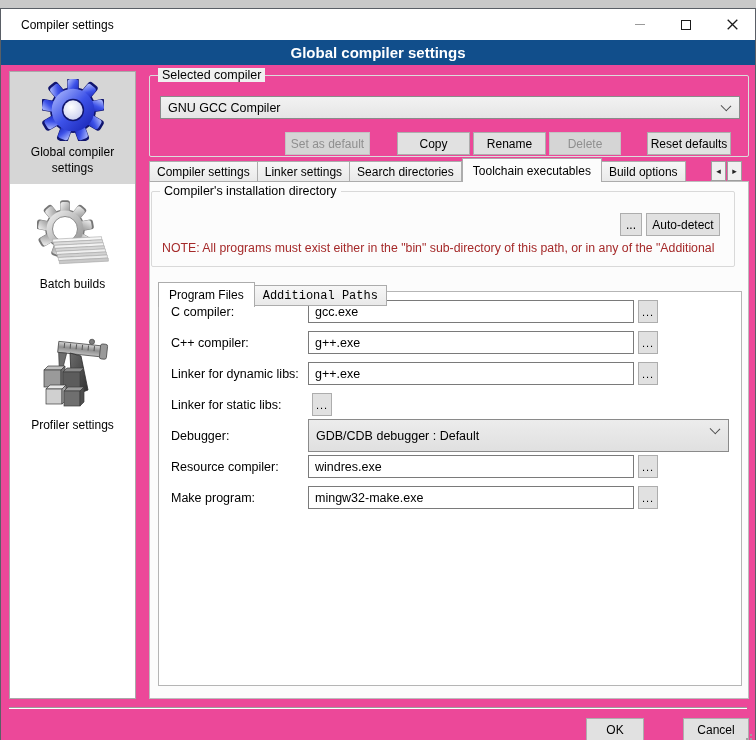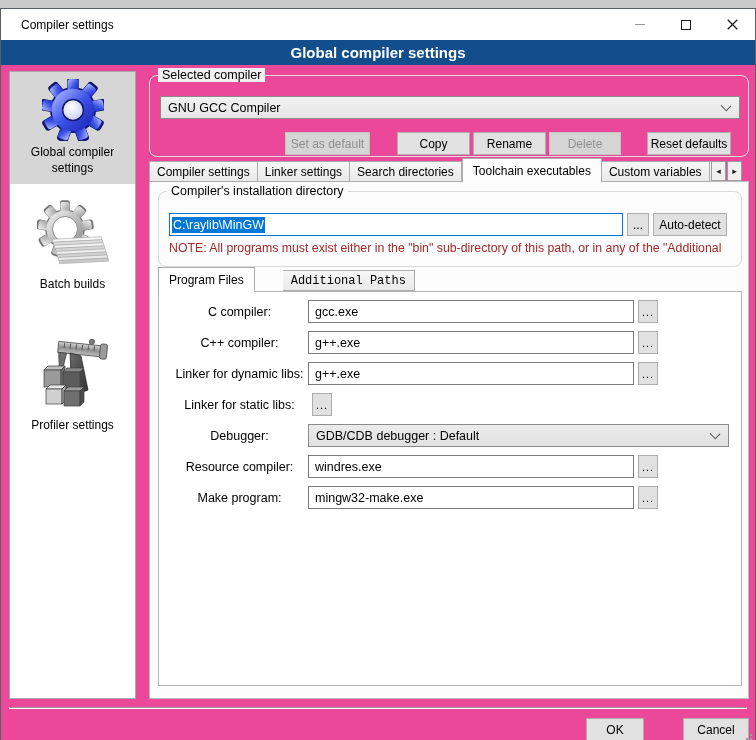--- a/index.html
+++ b/index.html
@@ -24,21 +24,21 @@
 
   
   .sidebar { position:absolute; left:8px; top:62px; width:127px; height:628px; background:#fff; border:1px solid #a9a9a9; }
   .side-item { display:flex; flex-direction:column; align-items:center; text-align:center; padding:7px 4px 8px 4px; cursor:default; }
   .side-item.selected { background:#d6d6d6; }
   .side-item .side-label { font-size:12px; line-height:1.3; margin-top:4px; color:#000; }
   .side-item + .side-item { margin-top:8px; }
   .side-item:nth-child(3) { margin-top:26px; }
 
   
-  .groupbox { position:absolute; border:1px solid #dcdcdc; border-radius:8px; }
+  .groupbox { position:absolute; border:1px solid #dcdcdc; border-radius:2px; }
   .grouplegend { position:absolute; top:-8px; left:8px; padding:0 4px; font-size:12.5px; background:#F0F0F0; }
 
   .group-compiler { left:148px; top:66px; width:600px; height:82px; }
 
   
   .combo { position:relative; background:linear-gradient(#f2f2f2,#e5e5e5); border:1px solid #8a8a8a;
     display:flex; align-items:center; padding:0 24px 0 7px; font-size:12.5px; cursor:default; }
   .combo .chev { position:absolute; right:9px; top:7px; width:8px; height:8px;
     border-right:1.4px solid #4a4a4a; border-bottom:1.4px solid #4a4a4a; transform:rotate(45deg) scaleY(0.9); transform-origin:center; margin-top:-2px; }
   .combo-main { position:absolute; left:10px; top:20px; width:580px; height:23px; }
@@ -61,43 +61,43 @@
     border:1px solid #acacac; border-left:none; display:flex; align-items:center; font-size:12px; white-space:nowrap; cursor:default; }
   .tab:first-child { border-left:1px solid #acacac; }
   .tab.active { margin-top:0; height:24px; padding:0 10px; background:#FCFCFC; border:1px solid #acacac; border-bottom:none; position:relative; z-index:2; }
   .tab-scroll { position:absolute; top:3px; width:15px; height:20px; background:#f0f0f0; border:1px solid #9e9e9e;
     display:flex; align-items:center; justify-content:center; font-size:9px; color:#222; cursor:default; }
   .tab-scroll.left { left:562px; }
   .tab-scroll.right { left:578px; }
 
   
   .tabpanel { position:absolute; left:148px; top:172px; width:600px; height:518px; background:#FCFCFC; border:1px solid #bdbdbd; z-index:1; }
-  .group-install { left:8px; top:9px; width:584px; height:76px; border-color:#d9d9d9; }
+  .group-install { left:1px; top:9px; width:584px; height:76px; border-color:#d9d9d9; }
   .group-install .grouplegend { background:#FCFCFC; }
 
   .path-input { position:absolute; left:10px; top:21px; width:454px; height:23px; background:#fff;
     border:1px solid #0078D7; font-size:12.5px; display:flex; align-items:center; padding:0 2px; overflow:hidden; cursor:text; }
   .path-input .sel { background:#0078D7; color:#fff; padding:1px 1px; white-space:pre; }
   .btn-browse-dir { position:absolute; left:468px; top:21px; width:22px; height:23px; }
   .btn-autodetect { position:absolute; left:494px; top:21px; width:74px; height:23px; }
   .note { position:absolute; left:10px; top:49px; width:566px; color:#A52A2A; font-size:12.3px; white-space:nowrap; overflow:hidden; }
 
   
-  .subtabstrip { position:absolute; left:8px; top:85px; height:25px; display:flex; z-index:3;gap:28px; }
+  .subtabstrip { position:absolute; left:8px; top:100px; height:25px; display:flex; z-index:3; }
   .subtab { flex:0 0 auto; margin-top:3px; height:21px; padding:0 8px; background:linear-gradient(#f7f7f7,#e9e9e9);
     border:1px solid #acacac; display:flex; align-items:center; font-size:12px; white-space:nowrap; cursor:default; }
   .subtab.active { margin-top:0; height:25px; padding:0 10px; background:#fff; border-bottom:none; position:relative; z-index:2; }
   .subtab + .subtab { border-left:none;font-family:Liberation Mono, monospace; }
 
   .subpanel { position:absolute; left:8px; top:109px; width:584px; height:395px; background:#fff; border:1px solid #b5b5b5; padding-top:8px; z-index:2; }
   .trow { display:flex; align-items:center; height:23px; margin:0 10px 8px 12px; }
-  .trow .rlabel { width:137px; font-size:12.5px; white-space:nowrap; flex:0 0 auto;text-align:center; }
+  .trow .rlabel { width:137px; font-size:12.5px; white-space:nowrap; flex:0 0 auto; }
   .trow input { width:326px; height:23px; border:1px solid #7a7a7a; padding:0 6px; font-size:12.5px; background:#fff; outline:none; }
   .trow .btn-dots { width:20px; height:23px; margin-left:4px; font-size:11px; letter-spacing:1px; }
-  .trow .combo { width:421px; height:23px; background:linear-gradient(#ececec,#e0e0e0);text-align:center; }
+  .trow .combo { width:421px; height:33px; background:linear-gradient(#ececec,#e0e0e0);text-align:center; }
 
   
   .sep { position:absolute; left:8px; right:8px; top:698px; height:2px; border-top:1px solid #9b9b9b; border-bottom:1px solid #fff; }
   .btn-ok { position:absolute; left:585px; top:709px; width:58px; height:24px; }
   .btn-cancel { position:absolute; left:682px; top:709px; width:66px; height:24px; }
   .grip { position:absolute; right:3px; bottom:3px; width:12px; height:12px; cursor:nwse-resize; }
   .grip i { position:absolute; width:2px; height:2px; background:#9f9f9f; }
   .grip i:nth-child(1){ right:0; bottom:0; } .grip i:nth-child(2){ right:4px; bottom:0; }
   .grip i:nth-child(3){ right:8px; bottom:0; } .grip i:nth-child(4){ right:0; bottom:4px; }
   .grip i:nth-child(5){ right:4px; bottom:4px; } .grip i:nth-child(6){ right:0; bottom:8px; }
@@ -244,38 +244,34 @@
     <div class="btn disabled btn-delete">Delete</div>
     <div class="btn btn-reset">Reset defaults</div>
   </div>
 
   <div class="tabstrip">
     <div class="tabs-clip">
       <div class="tab">Compiler settings</div>
       <div class="tab">Linker settings</div>
       <div class="tab">Search directories</div>
       <div class="tab active">Toolchain executables</div>
-      <div class="tab">Custom variables</div>
       <div class="tab">Build options</div>
     </div>
     <div class="tab-scroll left">
         <span>◂</span>
       </div>
     <div class="tab-scroll right">
         <span>▸</span>
       </div>
   </div>
 
   <div class="tabpanel">
 
     <div class="groupbox group-install">
       <span class="grouplegend">Compiler's installation directory</span>
-      <div class="path-input">
-        <span class="sel">C:\raylib\MinGW</span>
-      </div>
       <div class="btn btn-browse-dir">...</div>
       <div class="btn btn-autodetect">Auto-detect</div>
       <div class="note">NOTE: All programs must exist either in the "bin" sub-directory of this path, or in any of the "Additional</div>
     </div>
 
     <div class="subtabstrip">
       <div class="subtab active">Program Files</div>
       <div class="subtab">Additional Paths</div>
     </div>
 

